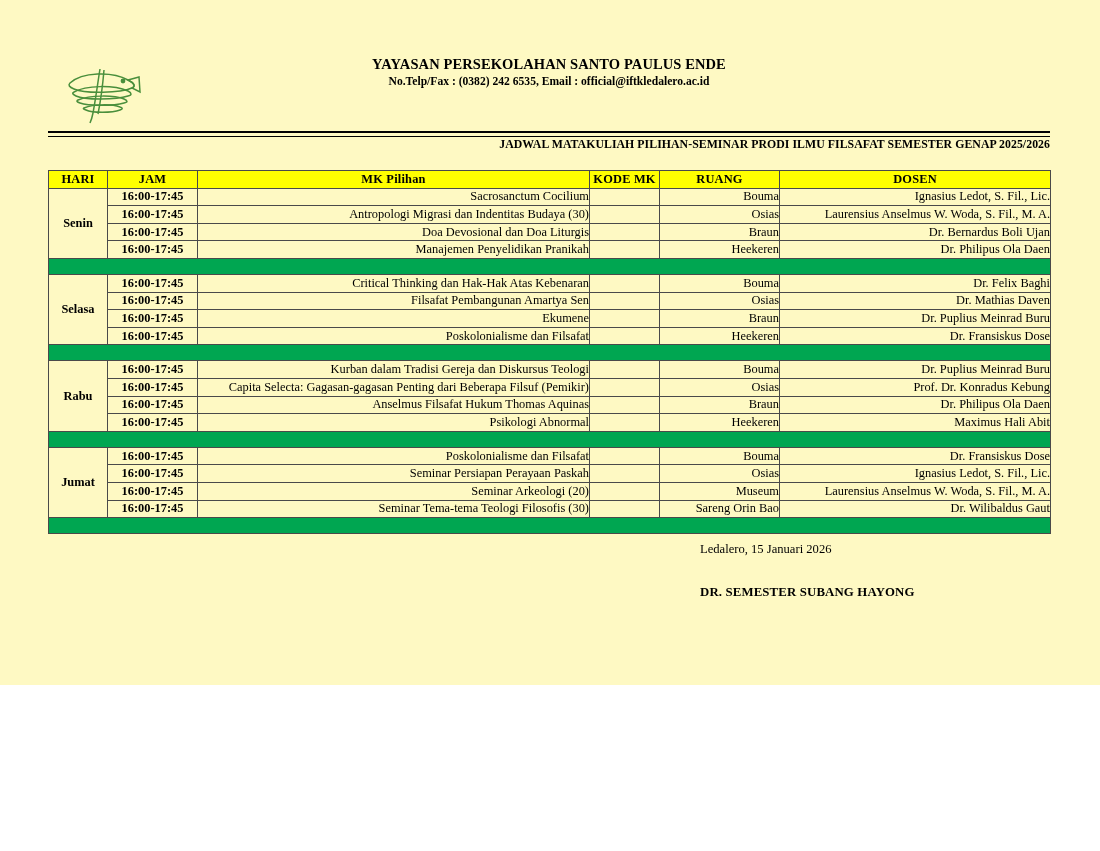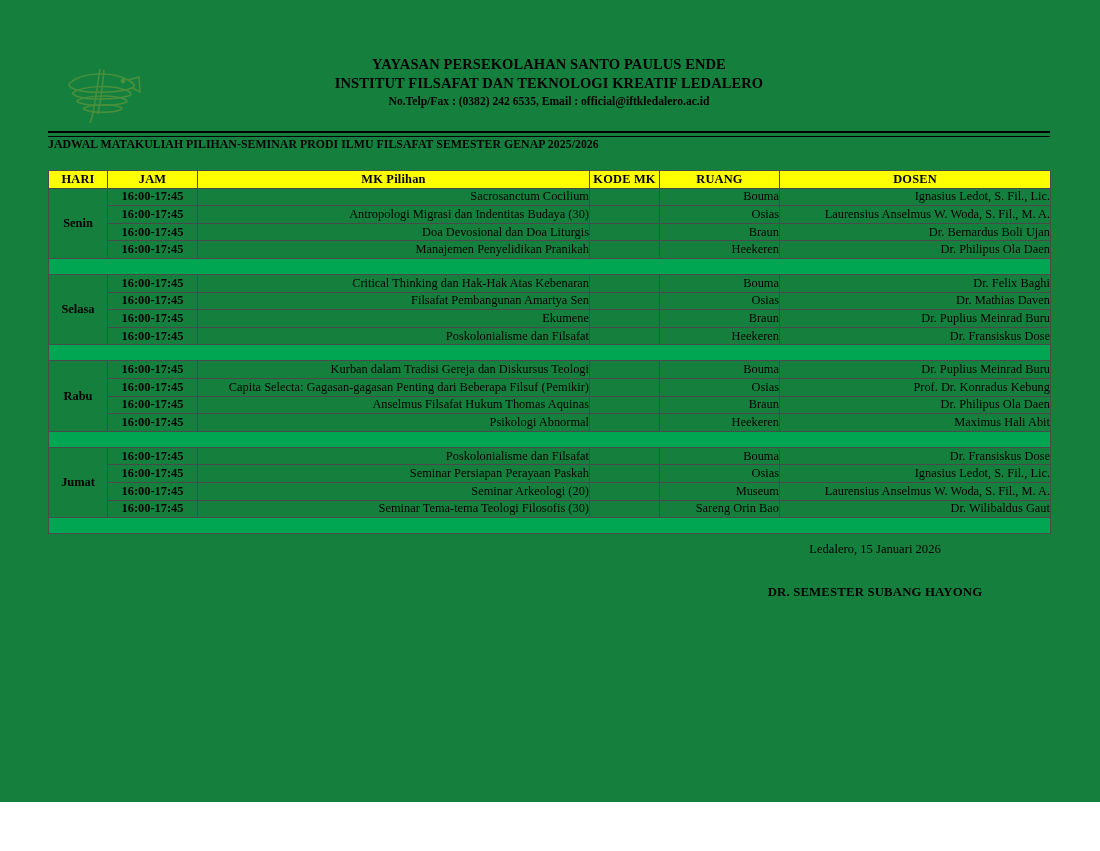--- a/index.html
+++ b/index.html
@@ -10,22 +10,22 @@
   body {
     width: 1100px;
     height: 851px;
     font-family: "Liberation Serif", serif;
     color: #000000;
     overflow: hidden;
   }
   .page {
     position: relative;
     width: 1100px;
-    height: 802px;
-    background: #15803d;
+    height: 685px;
+    background: #fef9c3;
   }
 
   
   .letterhead {
     position: absolute;
     left: 48px;
     top: 55px;
     width: 1002px;
   }
   .lh-inner {
@@ -79,21 +79,21 @@
     width: 1002px;
     height: 1px;
     background: #000000;
   }
 
   .doc-title {
     position: absolute;
     left: 48px;
     top: 137px;
     width: 1002px;
-    text-align: left;
+    text-align: right;
     font-family: "Liberation Serif", serif;
     font-weight: bold;
     font-size: 11.8px;
     letter-spacing: 0.05px;
   }
 
   
   .sched-wrap {
     position: absolute;
     left: 48px;
@@ -153,21 +153,20 @@
   col.c-kode  { width: 70px; }
   col.c-ruang { width: 120px; }
   col.c-dosen { width: 271px; }
 
   
   .signature {
     position: absolute;
     left: 700px;
     top: 542px;
     width: 350px;
-    text-align: center;
     font-family: "Liberation Serif", serif;
   }
   .sig-place, .sig-role {
     font-size: 12.6px;
     line-height: 1.22;
   }
   .sig-name {
     margin-top: 28px;
     font-size: 12.8px;
     font-weight: bold;
@@ -190,21 +189,20 @@
             <path d="M24 47 C34 43, 52 43, 60 46 C63 47, 63 48, 60 49 C52 52, 32 52, 26 49 C23 48, 23 47.5, 24 47 Z"></path>
             <path d="M40 8 C38 20, 36 36, 33 52 C32 57, 31 60, 30 62"></path>
             <path d="M44 9 C43 21, 41 38, 38 53"></path>
           </g>
           <path d="M68 19 C74 22, 76 25, 72 27 L80 31 L79 16 Z" fill="none" stroke="#4a8f3c" stroke-width="1.5"></path>
           <circle cx="63" cy="20" r="2.4" fill="#4a8f3c"></circle>
         </svg>
       </div>
       <div class="lh-text">
         <div class="lh-line1">YAYASAN PERSEKOLAHAN SANTO PAULUS ENDE</div>
-        <div class="lh-line2">INSTITUT FILSAFAT DAN TEKNOLOGI KREATIF LEDALERO</div>
         <div class="lh-line4">No.Telp/Fax : (0382) 242 6535, Email : official@iftkledalero.ac.id</div>
       </div>
     </div>
   </div>
 
   <div class="rule-thick"></div>
   <div class="rule-thin"></div>
 
   <div class="doc-title">JADWAL MATAKULIAH PILIHAN-SEMINAR PRODI ILMU FILSAFAT SEMESTER GENAP 2025/2026</div>
 

